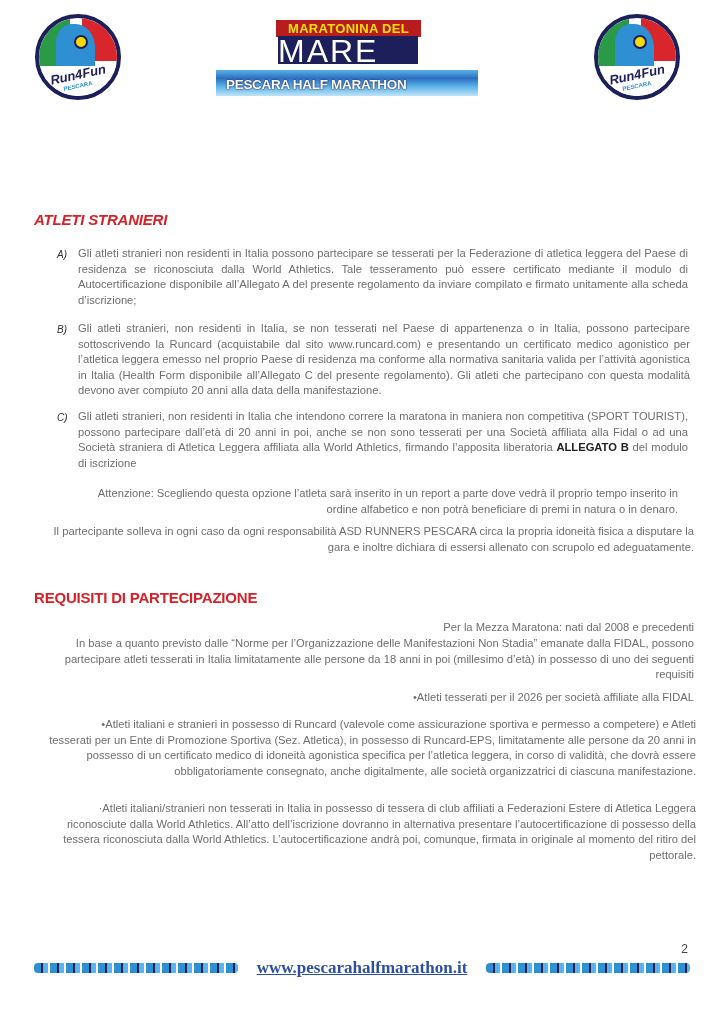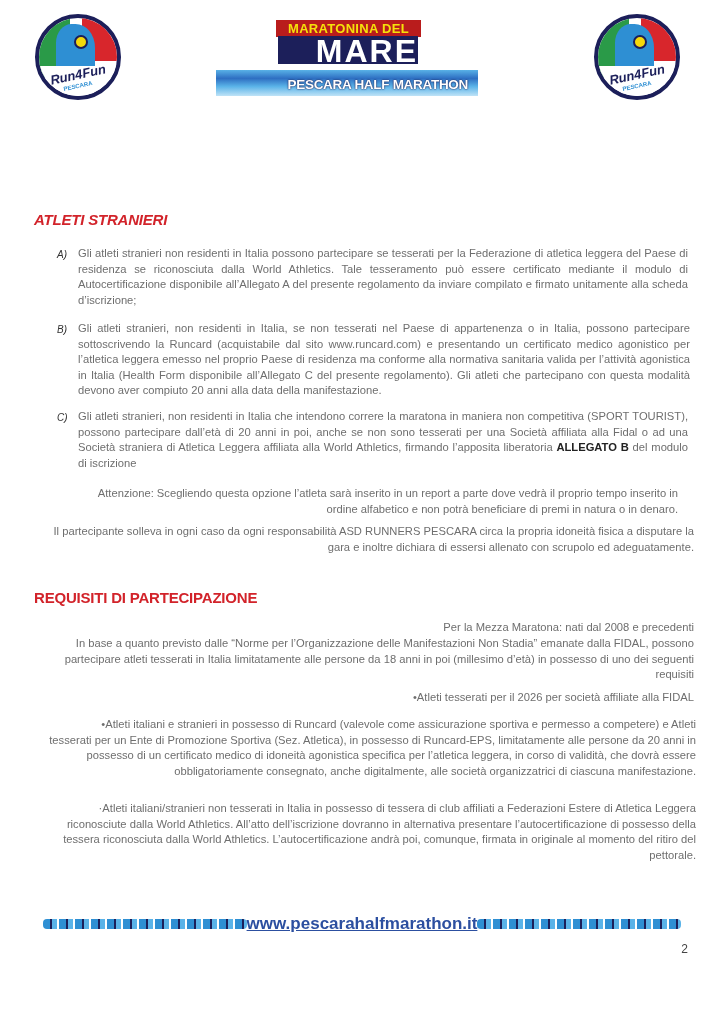--- a/index.html
+++ b/index.html
@@ -16,37 +16,37 @@
          background: #f5d90a; border: 2px solid #1c1f5a; box-sizing: border-box; }
   .logo-circle .txt { position: absolute; left: 0; right: 0; bottom: 18%; text-align: center;
          font-weight: bold; font-style: italic; font-size: 13px; color: #1c1f5a; transform: rotate(-12deg); }
   .logo-circle .sub { position: absolute; left: 0; right: 0; bottom: 9%; text-align: center;
          font-weight: bold; font-size: 6px; color: #2e8fd3; transform: rotate(-12deg); }
 
   .center-logo { position: absolute; left: 216px; top: 20px; width: 262px; height: 76px; }
   .cl-top { position: absolute; left: 60px; top: 0; width: 145px; height: 17px; background: #b91c1c;
          color: #f5e10a; font-weight: bold; font-size: 13px; text-align: center; line-height: 17px; letter-spacing: 0.3px; }
   .cl-mare { position: absolute; left: 62px; top: 16px; width: 140px; height: 30px; background: #1c1f5a;
-         color: #fff; font-weight: bold; font-size: 32px; text-align: right; line-height: 31px; letter-spacing: 2px; }
+         color: #fff; font-weight: normal; font-size: 32px; text-align: left; line-height: 31px; letter-spacing: 2px; }
   .cl-waves { position: absolute; left: 0; top: 44px; width: 262px; height: 32px;
          background: linear-gradient(#fff 0, #fff 18%, #5ab3e8 18%, #2e6fc2 45%, #5ab3e8 70%, #bfe3f7 100%); }
-  .cl-sub { position: absolute; left: 10px; right: 10px; top: 57px; text-align: right; color: #fff;
+  .cl-sub { position: absolute; left: 10px; right: 10px; top: 57px; text-align: left; color: #fff;
          font-size: 13.5px; font-weight: bold; letter-spacing: -0.3px; text-shadow: 0 0 2px #1c1f5a, 0 0 1px #1c1f5a; }
 
   h2.section { position: absolute; margin: 0; color: #d2232a; font-weight: bold; font-size: 15px;
          letter-spacing: -0.2px; }
   .para { position: absolute; margin: 0; font-size: 11.2px; line-height: 15.5px; color: #6e6e6e; text-align: right; }
   .para.justify { text-align: justify; }
   .marker { position: absolute; font-style: italic; font-size: 10px; color: #333; font-weight: normal; }
   .strong { font-weight: bold; color: #222; }
   .bullet { display: inline-block; width: 28px; }
 
   .page-num { position: absolute; right: 36px; top: 942px; font-size: 12px; color: #444; }
-  .footer { position: absolute; left: 34px; top: 912px; width: 656px; height: 24px; display: flex;
-         align-items: center; justify-content: center; }
+  .footer { position: absolute; left: 34px; top: 956px; width: 656px; height: 24px; display: flex;
+         align-items: center; justify-content: space-between; font-family: Liberation Serif, serif; }
   .wave-strip { width: 204px; height: 10px;
          background: repeating-linear-gradient(90deg, #2e8fd3 0, #2e8fd3 7px, #1c1f5a 7px, #1c1f5a 9px, #5ab3e8 9px, #5ab3e8 14px, #fff 14px, #fff 16px);
          border-radius: 4px; }
   .footer-link { color: #2c4fa0; font-weight: bold; font-size: 17px; text-decoration: underline; }
 </style>
 </head>
 <body>
 
 <div class="logo-circle" style="left:35px; top:14px;">
   <div class="green"></div>

